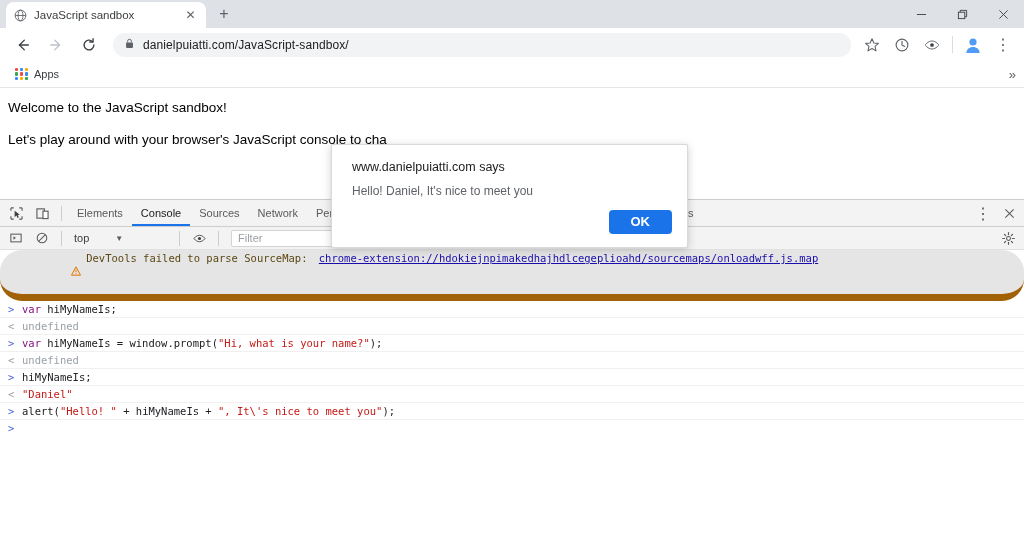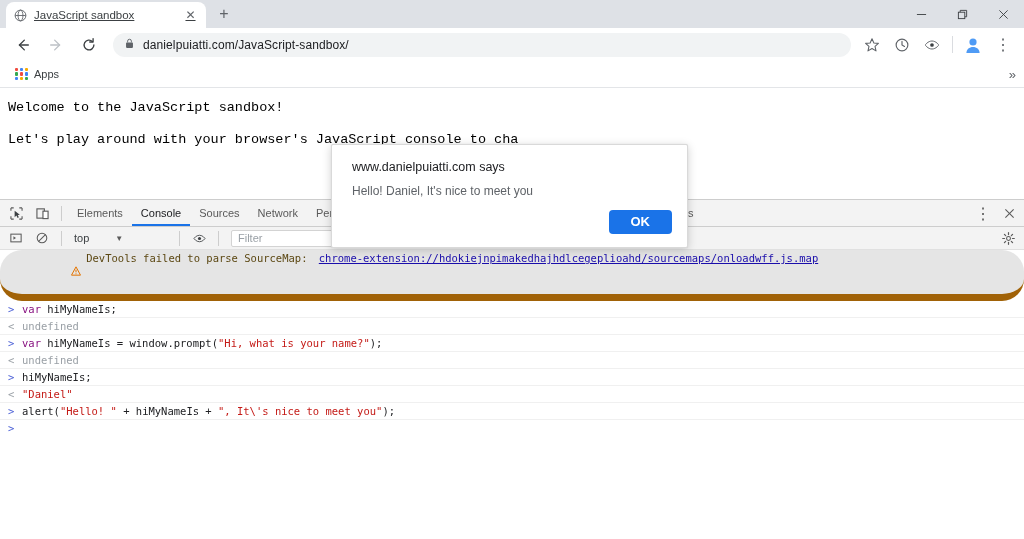--- a/index.html
+++ b/index.html
@@ -19,21 +19,20 @@
     position: relative;
   }
   .tab {
     height: 26px; width: 200px;
     background: #ffffff;
     border-radius: 8px 8px 0 0;
     display: flex; align-items: center;
     padding: 0 8px; gap: 7px;
     font-size: 11.5px; color: #3c4043;
     position: relative;
-    text-decoration: underline;
   }
   .tab-favicon {
     width: 13px; height: 13px; flex: 0 0 13px;
     display: flex; align-items: center; justify-content: center;
   }
   .tab-title {
     flex: 1; white-space: nowrap; overflow: hidden;
     text-overflow: ellipsis; font-size: 11.5px; color: #3c4043;
   }
   .tab-close {
@@ -103,21 +102,21 @@
 
   
   .viewport {
     height: 118px; background: #ffffff;
     padding: 12px 8px 0 8px;
     font-family: "Liberation Serif", serif;
     position: relative;
   }
   .viewport p {
     font-size: 13.5px; color: #000; margin-bottom: 17px;
-    font-family: Liberation Mono, monospace;
+    font-family: Liberation Sans, sans-serif;
   }
 
   
   .jsdialog {
     position: absolute; left: 331px; top: 56px;
     width: 357px; height: 104px;
     background: #ffffff;
     border: 1px solid #d9d9d9;
     border-radius: 2px;
     box-shadow: 0 2px 10px rgba(0,0,0,.18), 0 0 1px rgba(0,0,0,.12);

